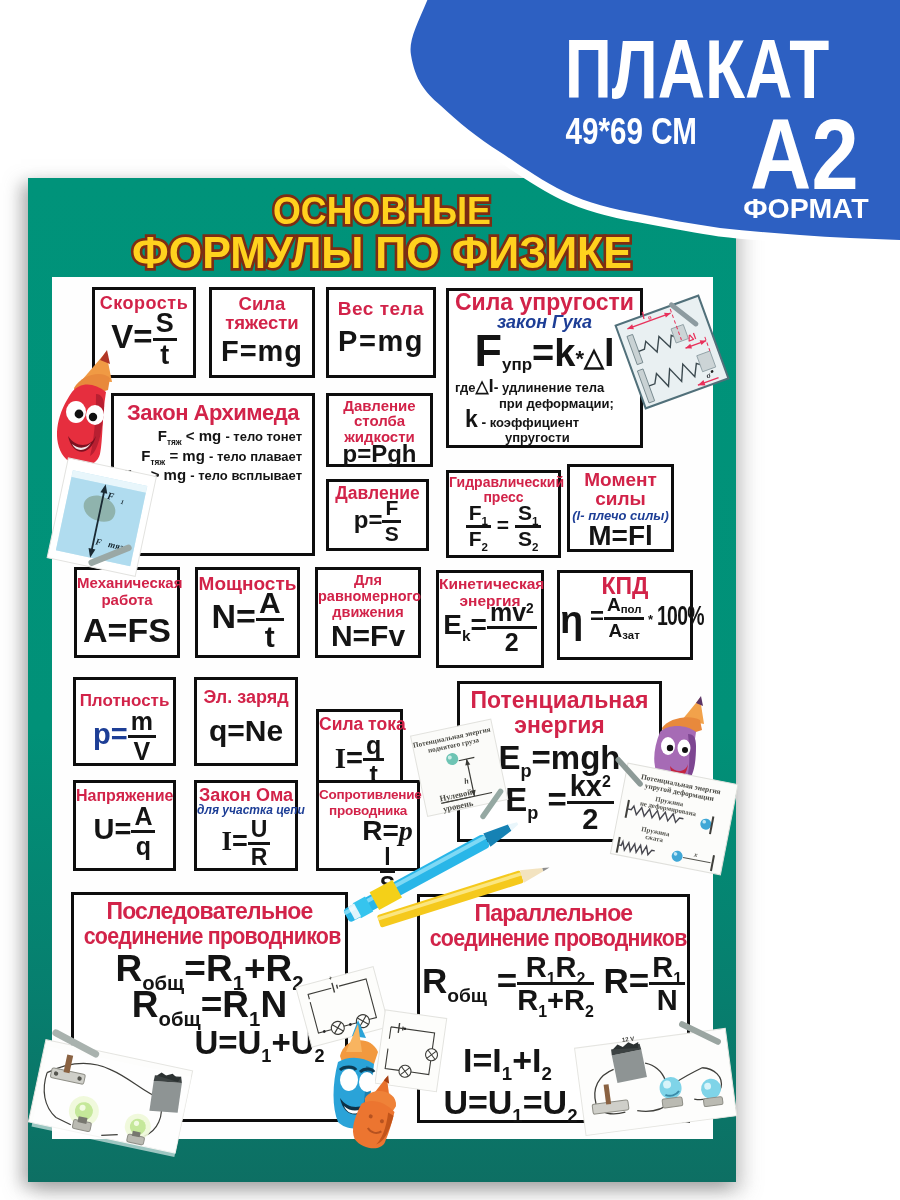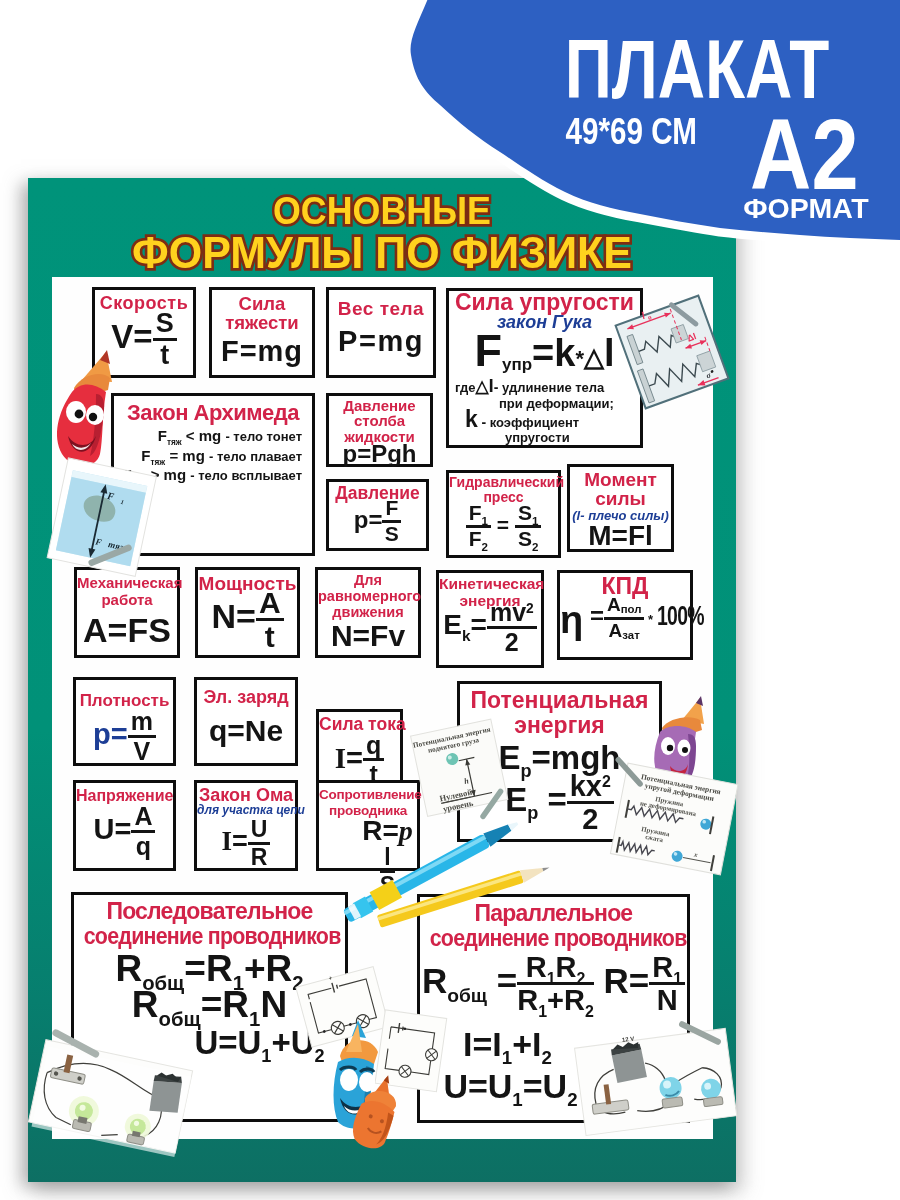--- a/index.html
+++ b/index.html
@@ -147,21 +147,21 @@
 <div class="bx" style="left:71px;top:892px;width:277px;height:230px;">
   <div class="hd" style="font-size:23px;line-height:1.1;margin-top:4px;letter-spacing:-0.8px;white-space:nowrap;">Последовательное<br><span style="display:inline-block;transform:scaleX(0.93);transform-origin:center;">соединение проводников</span></div>
   <div class="fm" style="font-size:37px;line-height:1;margin-top:0px;">R<sub class="s">общ</sub>=R<sub class="s">1</sub>+R<sub class="s">2</sub></div>
   <div class="fm" style="font-size:37px;line-height:1;margin-top:-1px;">R<sub class="s">общ</sub>=R<sub class="s">1</sub>N</div>
   <div class="fm" style="font-size:33px;line-height:1;margin:3px 0 0 100px;">U=U<sub class="s">1</sub>+U<sub class="s">2</sub></div>
 </div>
 
 <div class="bx" style="left:417px;top:894px;width:273px;height:229px;">
   <div class="hd" style="font-size:23px;line-height:1.1;margin-top:4px;letter-spacing:-0.8px;white-space:nowrap;">Параллельное<br><span style="display:inline-block;transform:scaleX(0.93);transform-origin:center;">соединение проводников</span></div>
   <div class="fm" style="font-size:35px;white-space:nowrap;margin-top:2px;">R<sub class="s">общ</sub> =<span class="frac" style="font-size:29px;line-height:0.92;"><span class="n">R<sub class="s">1</sub>R<sub class="s">2</sub></span><span class="d">R<sub class="s">1</sub>+R<sub class="s">2</sub></span></span>&nbsp;R=<span class="frac" style="font-size:29px;line-height:0.92;"><span class="n">R<sub class="s">1</sub></span><span class="d">N</span></span></div>
-  <div class="fm" style="font-size:34px;line-height:1;margin-top:14px;padding-right:92px;">I=I<sub class="s">1</sub>+I<sub class="s">2</sub></div>
+  <div class="fm" style="font-size:34px;line-height:1;margin-top:30px;padding-right:92px;">I=I<sub class="s">1</sub>+I<sub class="s">2</sub></div>
   <div class="fm" style="font-size:34px;line-height:1;margin-top:8px;padding-right:86px;">U=U<sub class="s">1</sub>=U<sub class="s">2</sub></div>
 </div>
 
 <svg class="abs" style="left:38px;top:346px;" width="85" height="135" viewBox="0 0 85 135">
   <g transform="translate(0,-8)">
     <path d="M 44,42 L 68,14 L 74,44 Z" fill="#f09a44"></path>
     <path d="M 62,22 L 69,12 L 72,26 Z" fill="#b03627"></path>
     <path d="M 36,50 C 44,36 64,32 72,40 L 70,52 L 38,62 Z" fill="#e8893c"></path>
     <path d="M 34,54 C 20,74 14,98 24,116 C 34,132 58,132 62,116 C 65,102 64,78 68,54 C 56,44 42,44 34,54 Z" fill="#e62e3e"></path>
     <path d="M 58,56 C 58,80 56,102 52,118 C 60,114 64,94 66,72 C 67,62 64,56 58,56 Z" fill="#b81f31"></path>

